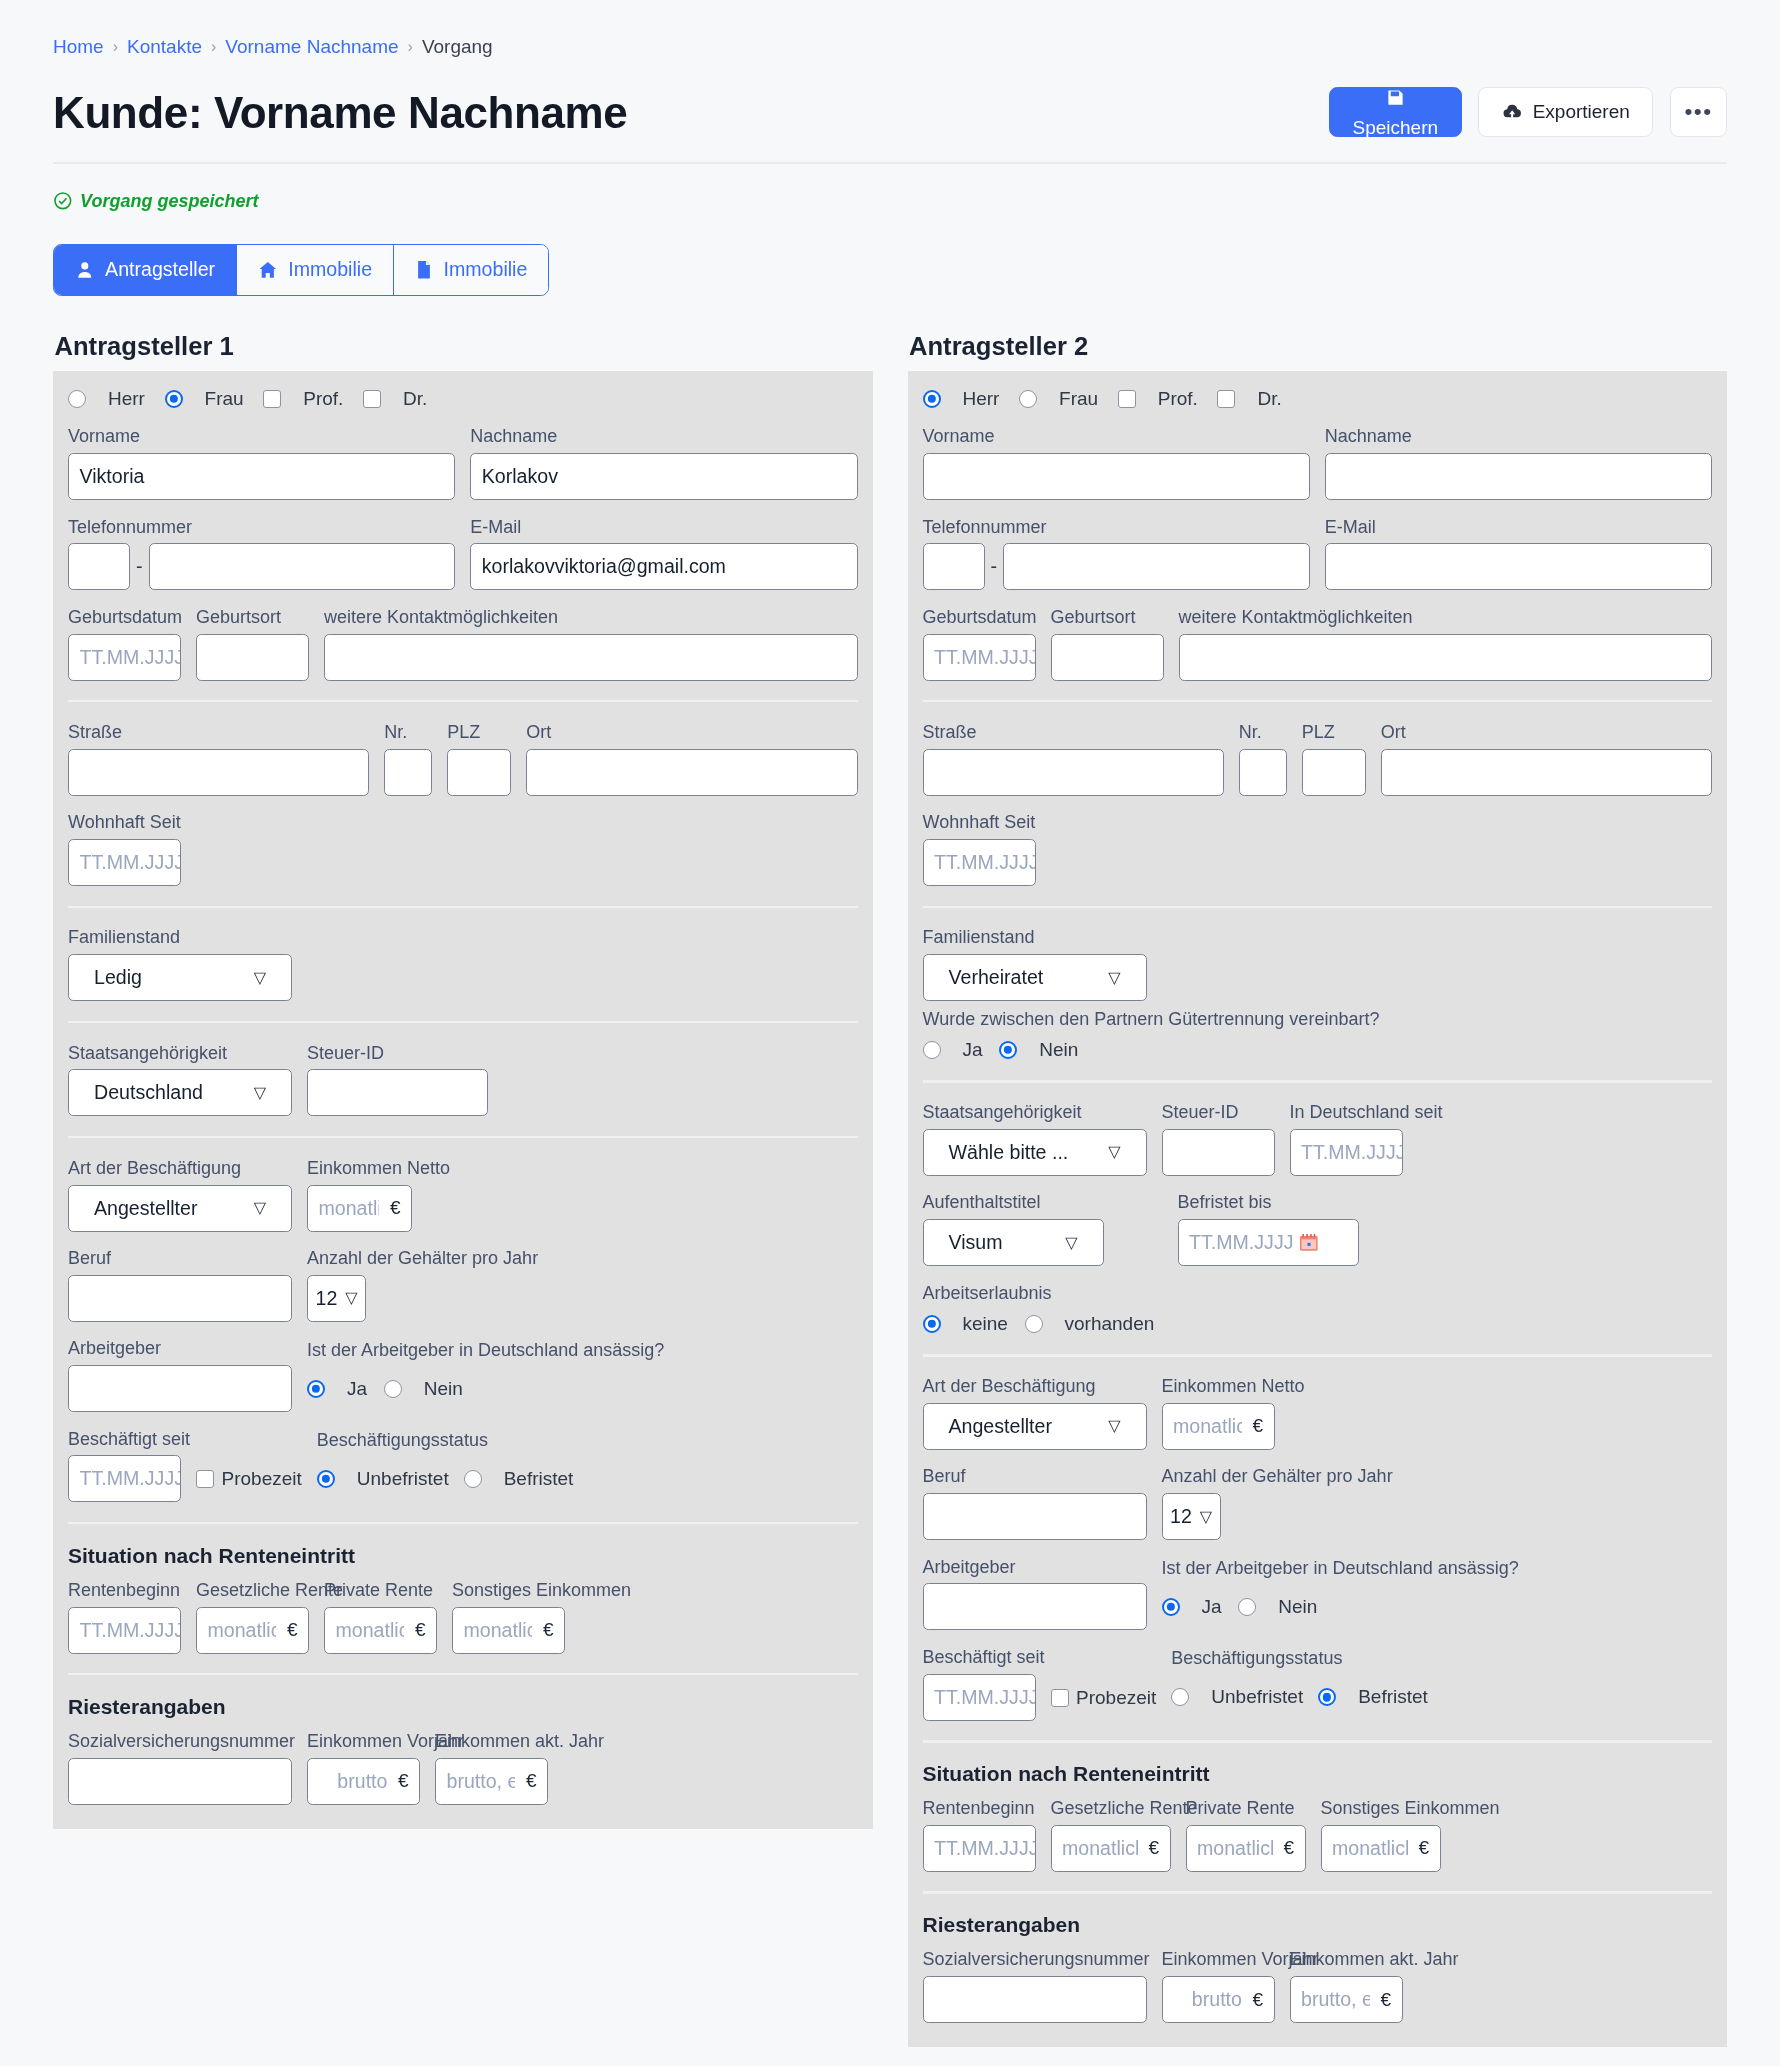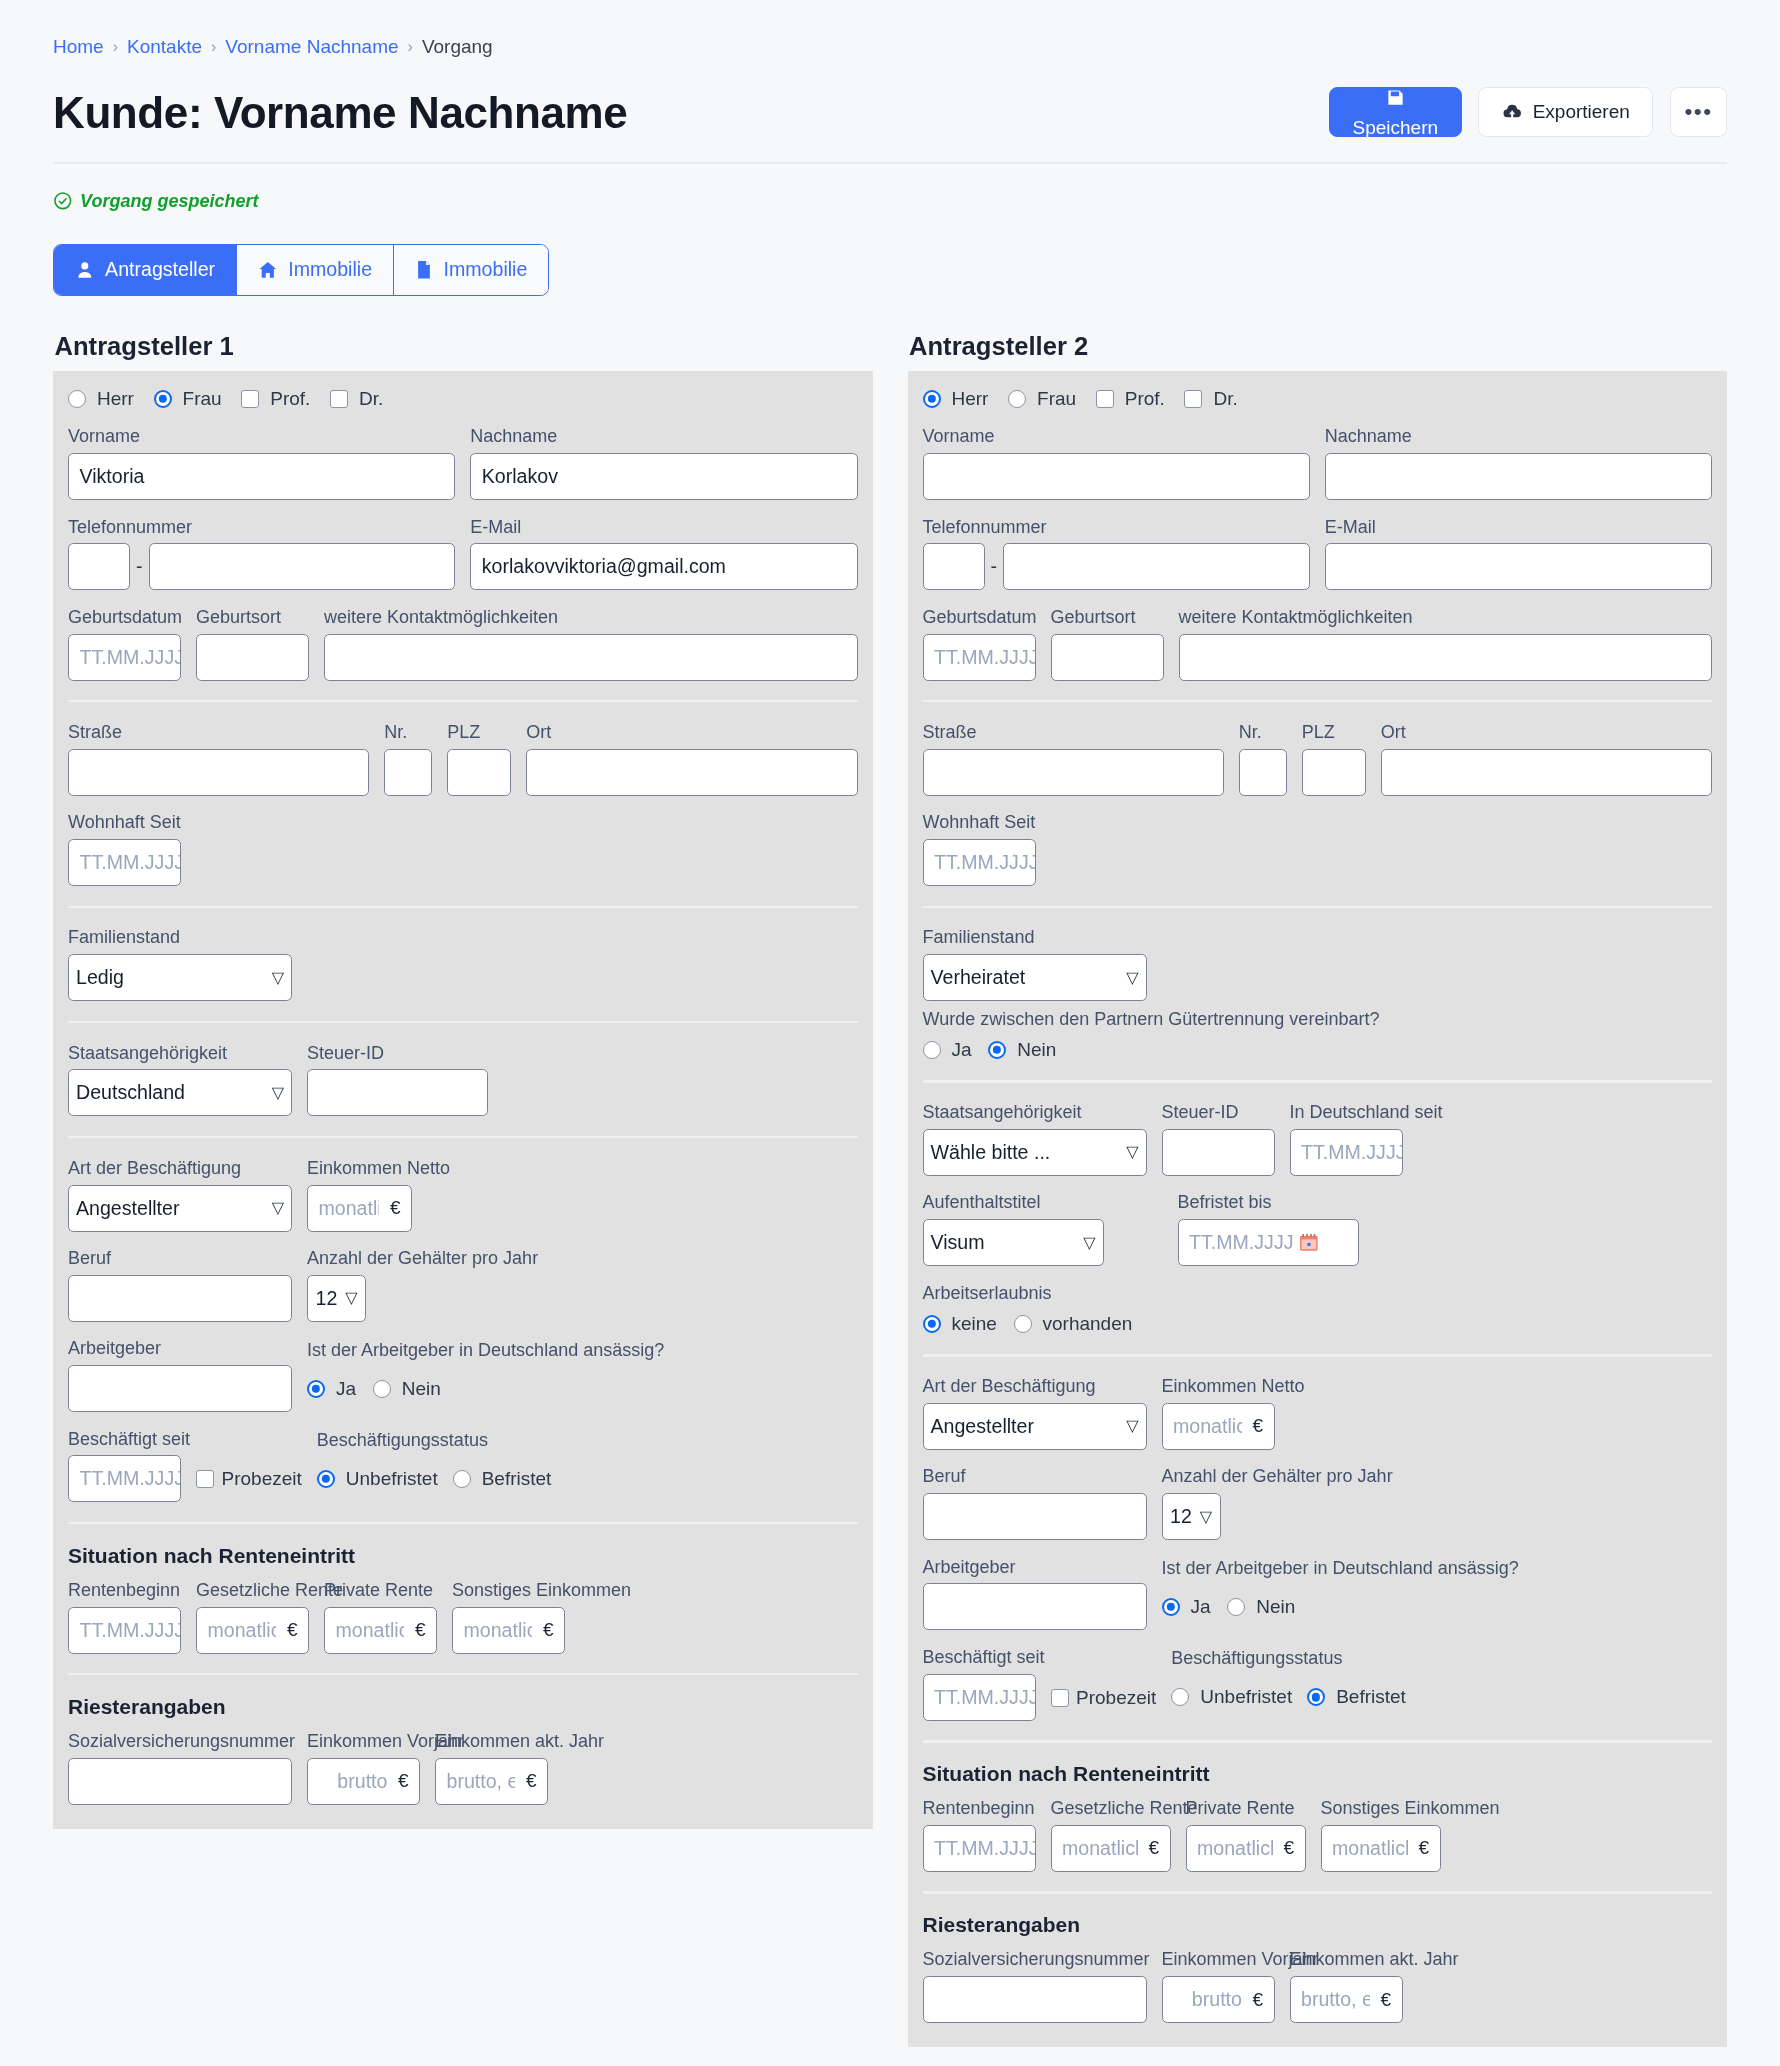--- a/index.html
+++ b/index.html
@@ -46,36 +46,36 @@
   .tab.active { background:#3b6ef6; color:#fff; }
 
   
   .cols { display:flex; gap:35px; margin-top:36px; align-items:flex-start; }
   .col { flex:1 1 0; min-width:0; }
   .col-title { font-size:25.6px; font-weight:bold; color:#1b2232; margin:0 0 10.5px 1.5px; }
   .panel { background:#e1e1e1; padding:16.6px 15px 19.6px 15px; }
 
   
   .opt-row { display:flex; align-items:center; gap:19.6px; margin-bottom:16.6px; }
-  .opt { display:flex; align-items:center; gap:11px; font-size:19px; color:#2f3847; cursor:pointer; white-space:nowrap; }
+  .opt { display:flex; align-items:center; gap:22px; font-size:19px; color:#2f3847; cursor:pointer; white-space:nowrap; }
   .radio { width:18px; height:18px; border-radius:50%; border:1.5px solid #8d95a3; background:#fff; flex:0 0 auto; position:relative; }
   .radio.on { border-color:#0a69f0; border-width:2.3px; }
   .radio.on::after { content:""; position:absolute; left:50%; top:50%; width:8.3px; height:8.3px; border-radius:50%; background:#0a69f0; transform:translate(-50%,-50%); }
   .cbox { width:18px; height:18px; border-radius:3px; border:1.5px solid #8d95a3; background:#fff; flex:0 0 auto; }
 
   .fields { display:flex; gap:15px; align-items:flex-end; margin-bottom:16.6px; }
   .fld { display:flex; flex-direction:column; min-width:0; }
   .lbl { font-size:18px; color:#45506a; margin-bottom:6px; white-space:nowrap; line-height:1.15; }
   .inp {
     height:47px; border:1.1px solid #7b8392; border-radius:5.3px; background:#fff;
     font-size:19.6px; color:#16202f; padding:0 10.5px; display:flex; align-items:center; overflow:hidden;
   }
   .sel {
     height:47px; border:1.1px solid #7b8392; border-radius:5.3px; background:#fff;
-    font-size:19.6px; color:#16202f; padding:0 7px; display:flex; align-items:center;
+    font-size:19.6px; color:#16202f; padding:0 25px; display:flex; align-items:center;
     justify-content:space-between; gap:7.5px;
   }
   .chev { font-size:16px; color:#2a3342; line-height:1; }
   .date { justify-content:flex-start; gap:6px; }
   .date .dtxt { color:#9aa6bd; font-size:19.6px; }
   .cal { width:19.6px; height:19.6px; flex:0 0 auto; }
   .money { justify-content:flex-end; gap:10.5px; }
   .money .mtxt { color:#9aa6bd; font-size:19.6px; white-space:nowrap; overflow:hidden; }
   .money .eur { color:#1d2633; font-size:19px; }
 

